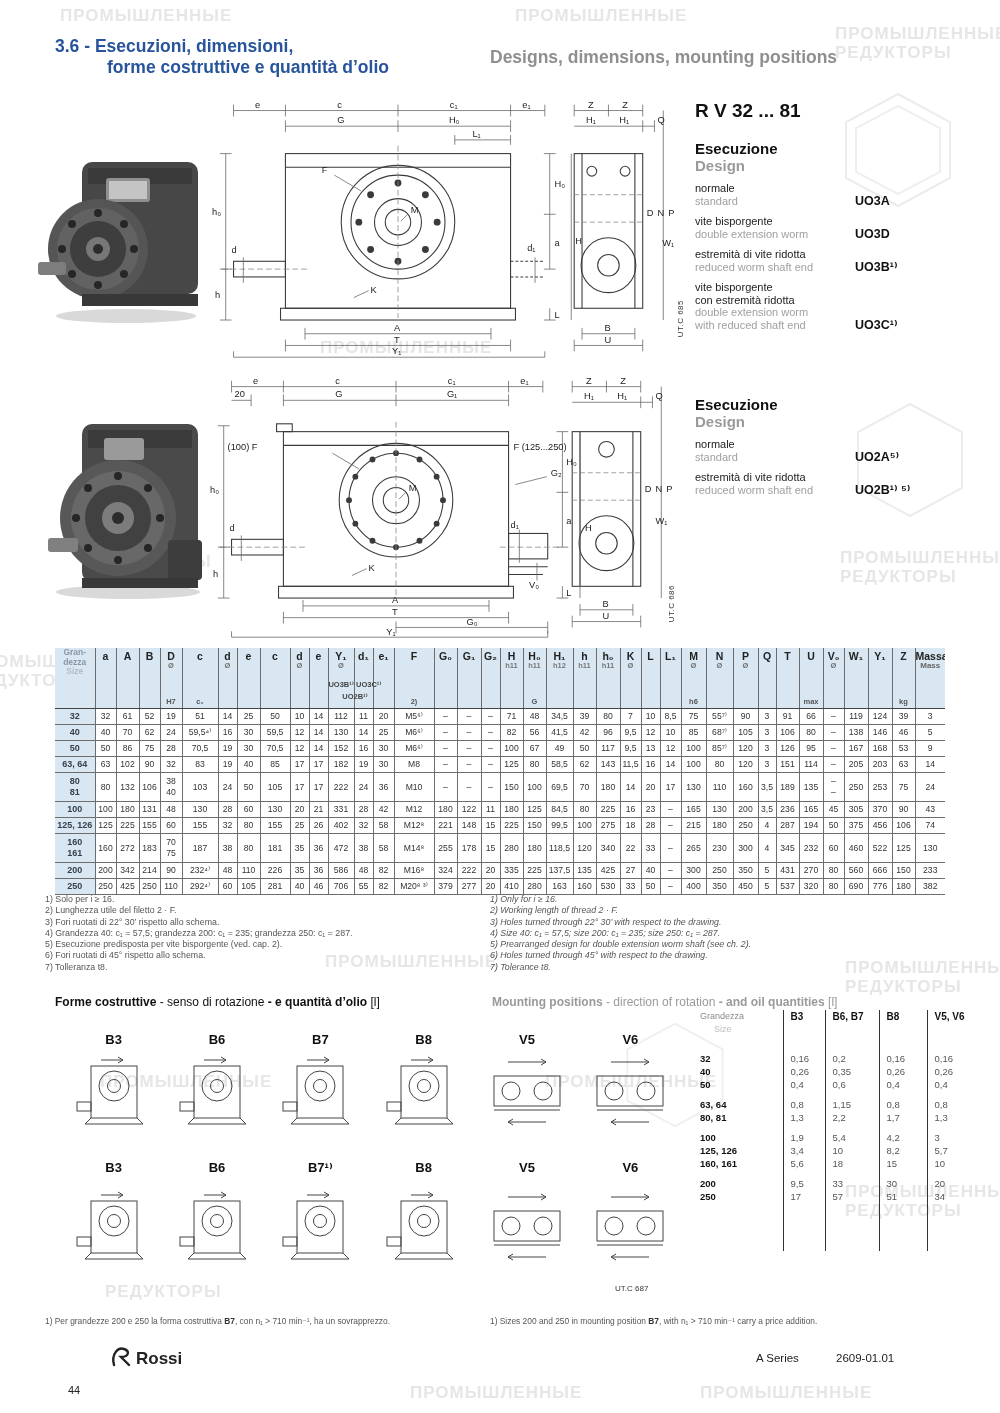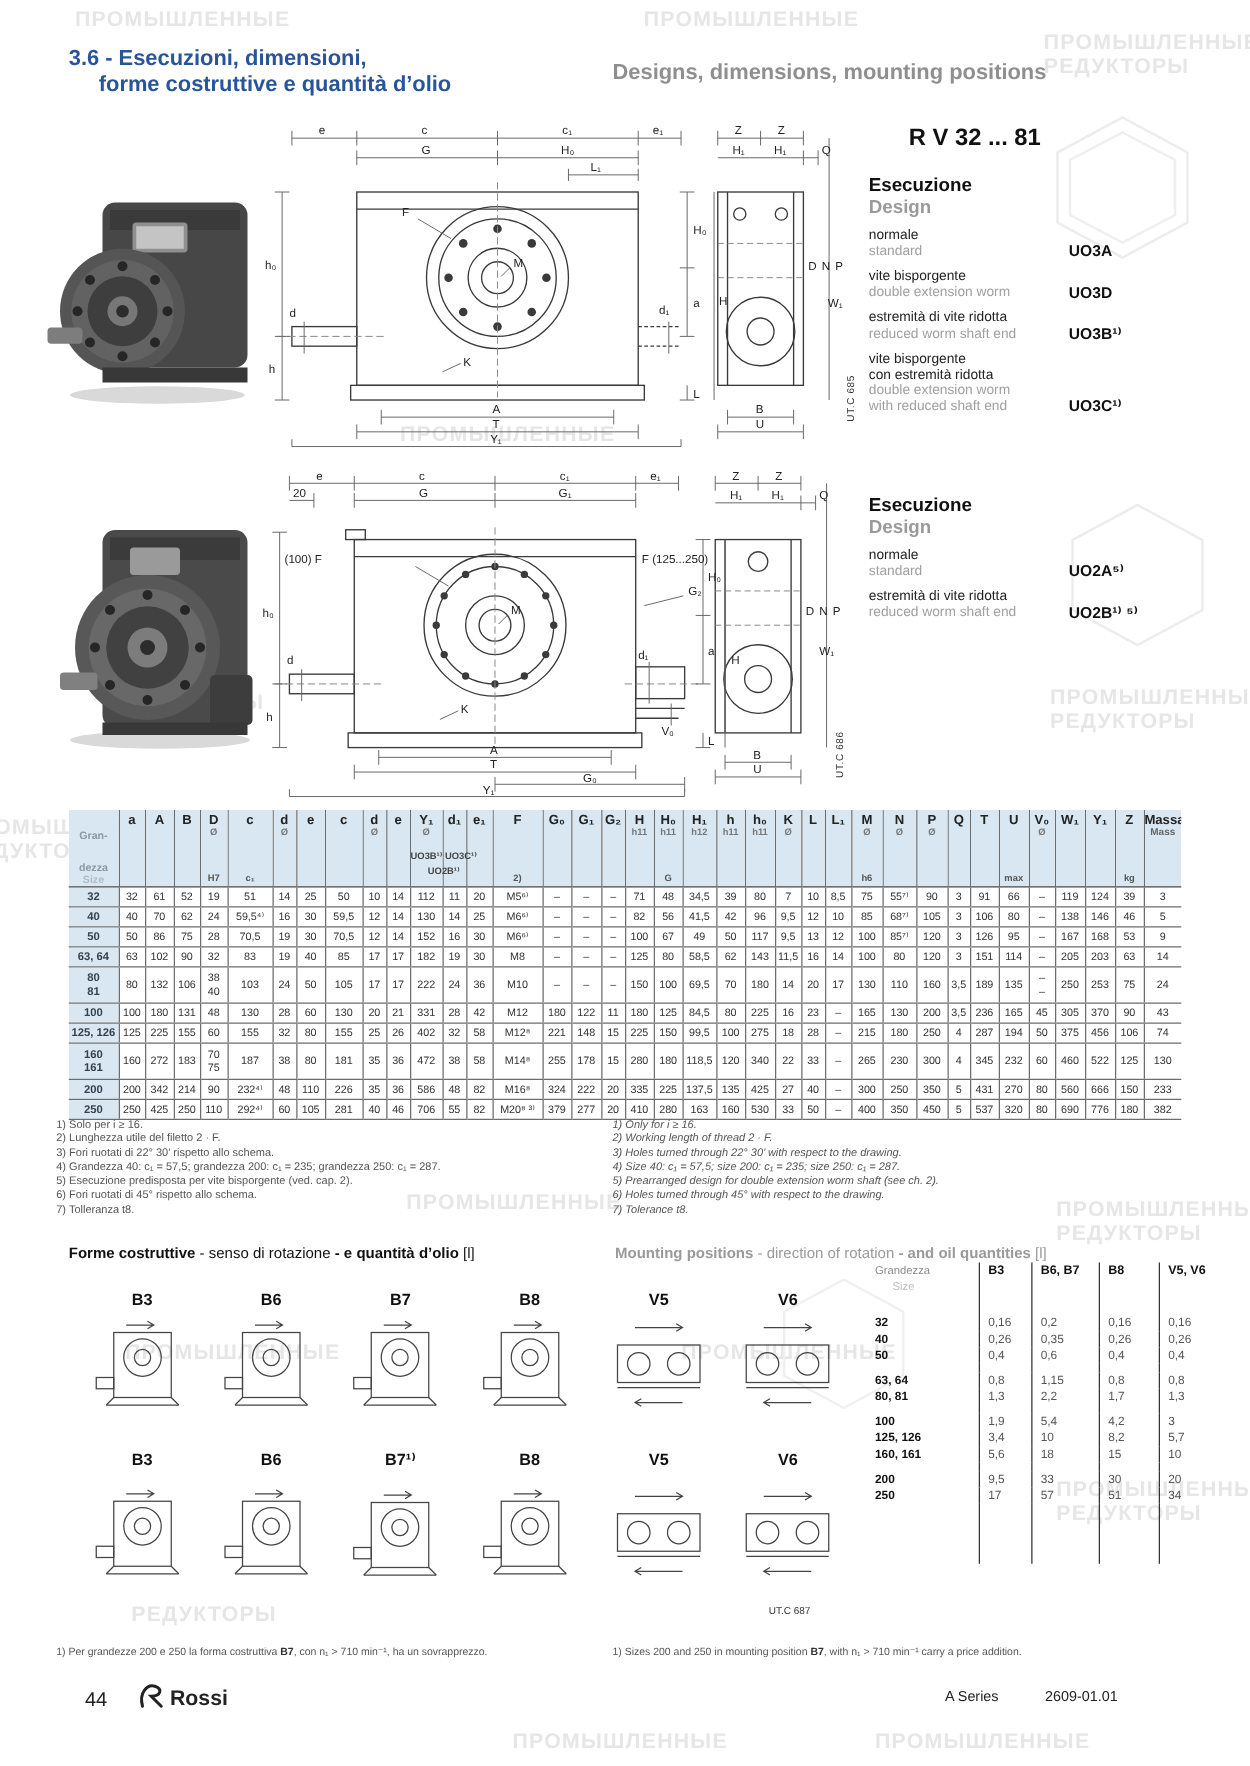--- a/index.html
+++ b/index.html
@@ -5,44 +5,44 @@
   html,body{margin:0;padding:0;background:#9a9a9a;}
   .page{position:relative;width:1000px;height:1413px;background:#fff;margin:0 auto;
         font-family:"Liberation Sans","DejaVu Sans",sans-serif;color:#222;overflow:hidden;}
   .abs{position:absolute;}
   
   .wm{position:absolute;color:#e6e6e6;font-weight:bold;font-size:17px;letter-spacing:1px;line-height:19px;z-index:0;white-space:nowrap;}
   .wm span{display:block;}
   .wm-hex{position:absolute;z-index:0;}
   
   .title-it{left:55px;top:36px;color:#27549b;font-size:17.5px;font-weight:bold;line-height:21px;z-index:2;}
-  .title-it .ind{margin-left:24px;}
+  .title-it .ind{margin-left:52px;}
   .title-en{left:490px;top:47px;color:#8f8f8f;font-size:17.5px;font-weight:bold;line-height:21px;z-index:2;}
   
-  .rv-title{font-size:19px;font-weight:bold;color:#111;margin-left:32px;}
+  .rv-title{font-size:19px;font-weight:bold;color:#111;}
   .esec{font-size:15px;font-weight:bold;color:#111;line-height:17px;}
   .design{font-size:15px;font-weight:bold;color:#9a9a9a;line-height:17px;}
   .ditem{position:relative;margin-top:8px;font-size:11px;line-height:12.5px;}
   .ditem .it{color:#222;white-space:pre-line;}
   .ditem .en{color:#a0a0a0;white-space:pre-line;}
   .ditem .code{position:absolute;left:160px;bottom:0;font-size:12.5px;font-weight:bold;color:#111;}
   .utc{position:absolute;font-size:8px;color:#333;writing-mode:vertical-rl;transform:rotate(180deg);letter-spacing:.5px;z-index:2;}
   .utc-h{position:absolute;font-size:8px;color:#333;z-index:2;}
   
   #dim-wrap{left:55px;top:648px;width:890px;z-index:2;}
   #dim-table{border-collapse:collapse;table-layout:fixed;width:890px;font-size:8.6px;}
   #dim-table th,#dim-table td{border-left:1px solid #6d6d6d;border-bottom:1px solid #6d6d6d;
      padding:0;text-align:center;vertical-align:middle;overflow:hidden;}
   #dim-table tr>*:first-child{border-left:none;}
   #dim-table thead th{background:#d8e7f1;height:60px;position:relative;vertical-align:top;border-bottom:1.5px solid #444;}
   #dim-table thead .hl{font-size:10.5px;font-weight:bold;color:#222;padding-top:3px;line-height:10px;}
   #dim-table thead .hl2{font-size:8px;font-weight:bold;color:#666;line-height:9px;}
   #dim-table thead .hs{font-size:7.5px;color:#777;line-height:9px;}
   #dim-table thead .hb{position:absolute;bottom:2px;left:0;right:0;font-size:7.5px;color:#555;line-height:8px;}
-  #dim-table thead th.size-h .g1{font-size:8.5px;color:#8a97a6;line-height:9.5px;padding-top:16px;}
+  #dim-table thead th.size-h .g1{font-size:8.5px;color:#8a97a6;line-height:9.5px;padding-top:0;}
   #dim-table thead th.size-h .g2{font-size:8.5px;color:#b2bcc7;line-height:9.5px;}
   #dim-table tbody th{background:#d8e7f1;font-weight:bold;color:#36424e;font-size:9px;white-space:pre-line;line-height:11px;}
   #dim-table tbody td{background:#fff;color:#333;white-space:pre-line;line-height:11px;}
   #dim-table tbody tr{height:16px;}
   #dim-table tbody tr.tall{height:29px;}
   .grp-lbl{position:absolute;z-index:3;font-size:7.5px;font-weight:bold;color:#444;text-align:center;margin-left:48px;}
   
   .fnotes{font-size:8.8px;line-height:11.3px;color:#555;z-index:2;}
   .fnotes div{white-space:nowrap;}
   
@@ -59,21 +59,21 @@
   #oil-table td{border-left:1px solid #333;padding:0 0 0 7px;vertical-align:top;line-height:13px;color:#555;}
   #oil-table td:first-child{border-left:none;}
   #oil-table tr.sp td{height:7px;}
   #oil-table .oh{font-weight:bold;color:#111;font-size:10px;}
   #oil-table .sz{font-weight:bold;color:#111;}
   #oil-table .szh1{color:#8a8a8a;font-size:9px;}
   #oil-table .szh2{color:#bdbdbd;font-size:9px;}
   
   .bnote{font-size:8.4px;color:#555;z-index:2;white-space:nowrap;}
   .bnote .b{font-weight:bold;color:#333;}
-  .footer-num{font-size:16px;color:#222;z-index:2;}
+  .footer-num{font-size:11px;color:#222;z-index:2;margin-top:32px;}
   .footer-txt{font-size:11.5px;color:#222;z-index:2;}
   svg text{font-family:"Liberation Sans","DejaVu Sans",sans-serif;}
   .dwg{position:absolute;z-index:1;}
 </style>
 </head>
 <body>
 
 <div class="page">
 
   <div class="wm" style="left:60px;top:6px;">

